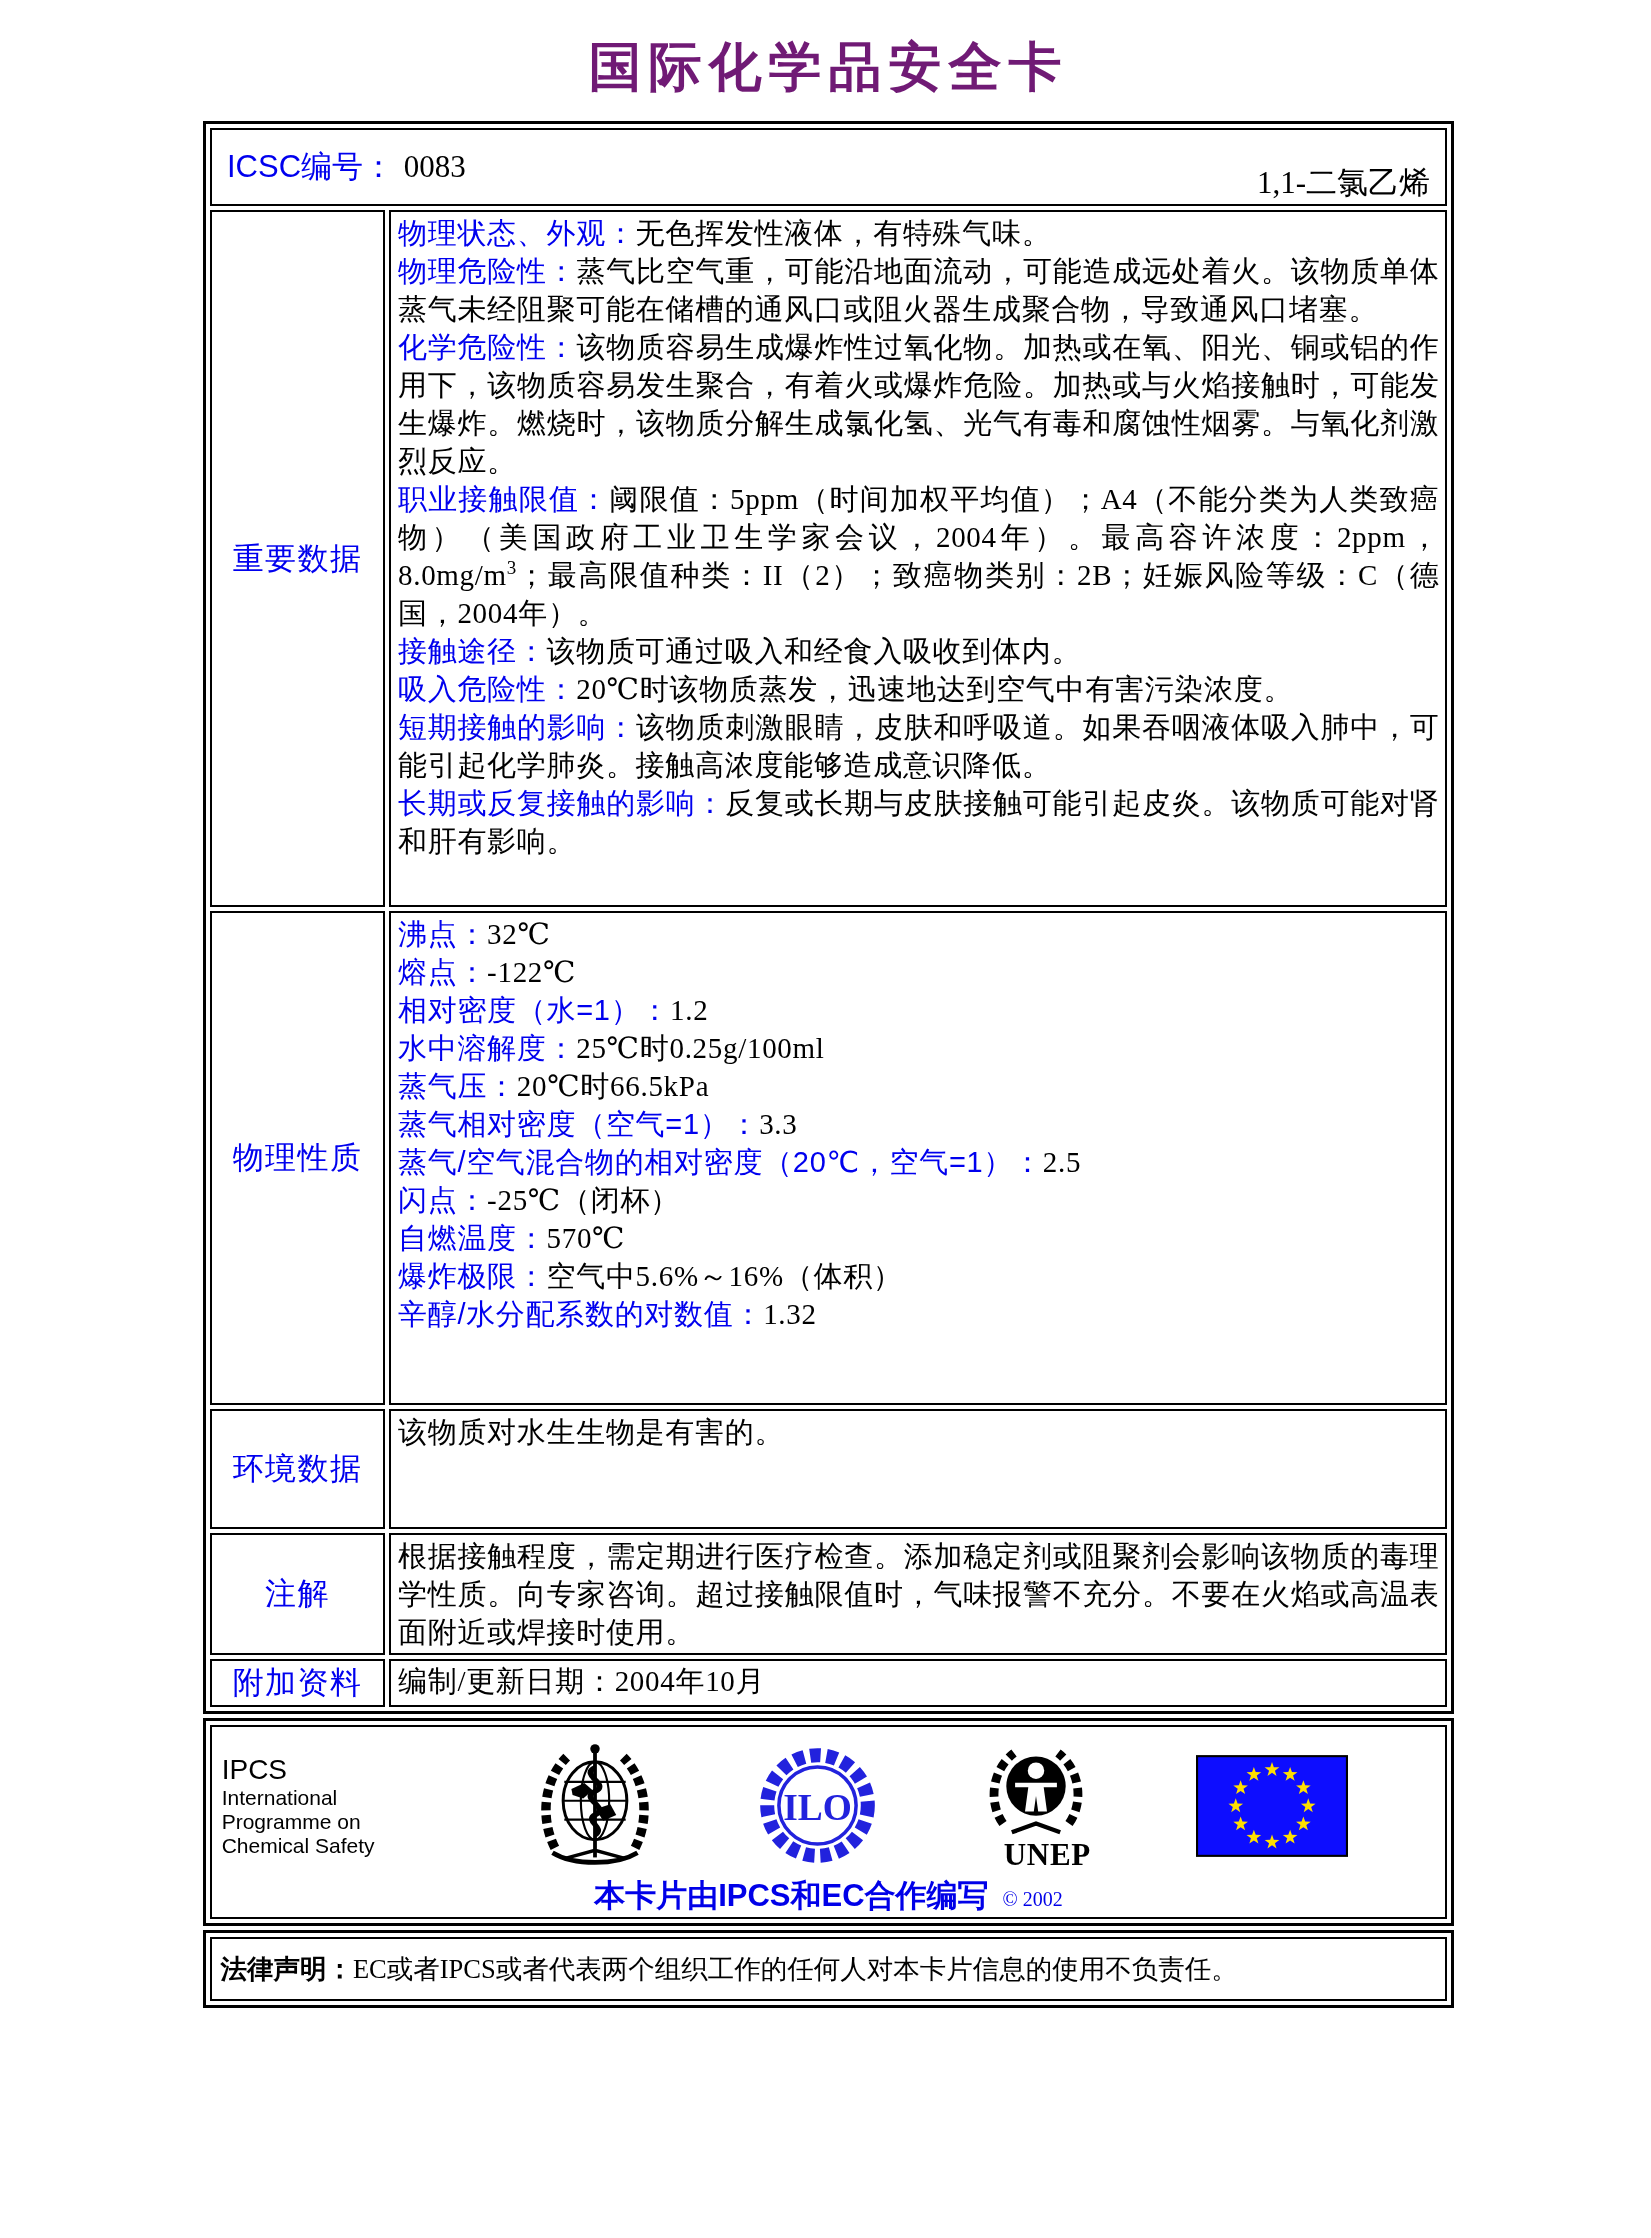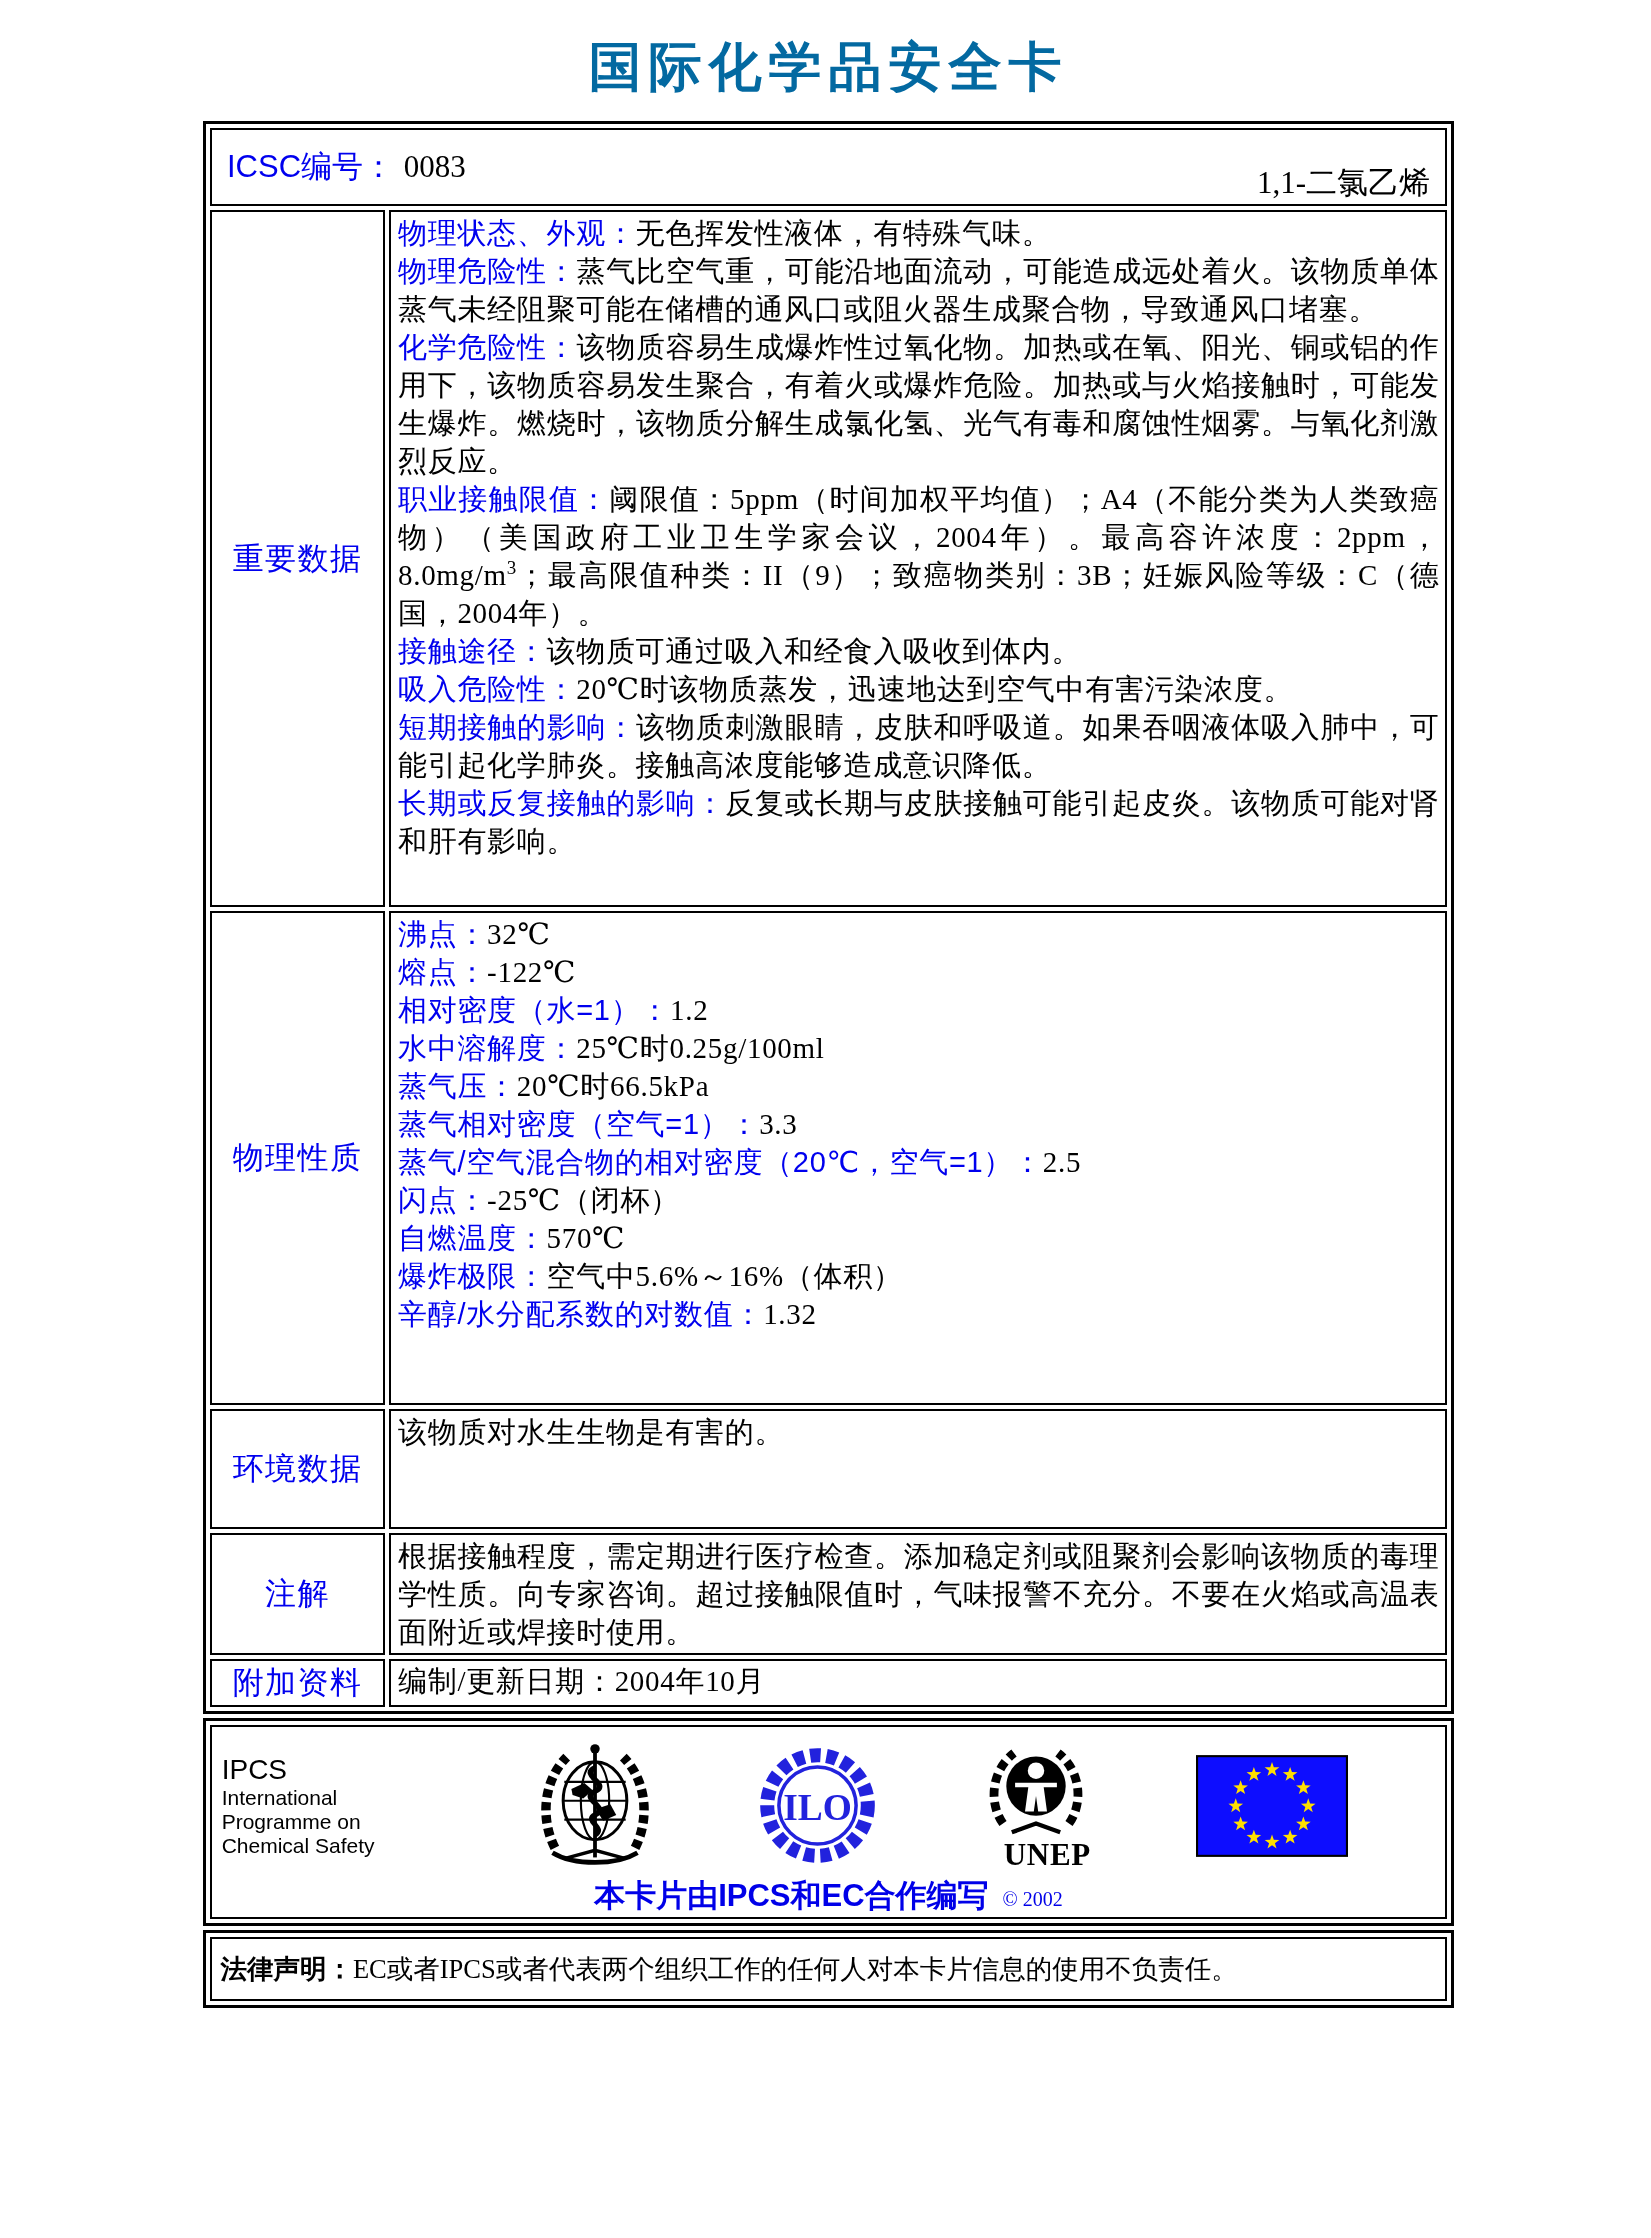--- a/index.html
+++ b/index.html
@@ -1,20 +1,20 @@
 <!DOCTYPE html>
 <html style="font-size:11px"><head>
 <meta charset="utf-8">
 <style>
   html,body{margin:0;padding:0;background:#ffffff;}
   body{width:1652px;height:2239px;position:relative;overflow:hidden;
        font-family:"Liberation Serif","DejaVu Serif",serif;}
   .sheet{position:absolute;left:203px;top:0;width:1251px;}
 
-  .title{margin:31px 0 18px 0;text-align:center;color:#0369a1;
+  .title{margin:31px 0 18px 0;text-align:center;color:#701a75;
          font-family:"Liberation Serif","DejaVu Serif",serif;
          font-weight:900;font-size:53px;letter-spacing:7px;line-height:72px;}
 
   table.card-table,table.box-table{width:100%;border:3.5px solid #000;
         border-spacing:4.2px;border-collapse:separate;table-layout:fixed;background:#fff;}
   table.box-table{margin-top:4.2px;}
   td{border:2.1px solid #000;box-sizing:border-box;background:#fff;}
 
   .header-cell{height:70px;vertical-align:middle;padding:0 15px;}
   .header-flex{display:flex;justify-content:space-between;align-items:center;}
@@ -82,21 +82,21 @@
         </td>
       </tr>
     </thead>
     <tbody id="sections-body">
         <tr class="section-row section-important-data">
           <td class="label-cell">重要数据</td>
           <td class="content-cell">
             <div class="para"><span class="seg-label">物理状态、外观：</span><span class="seg-normal">无色挥发性液体，有特殊气味。</span></div>
             <div class="para"><span class="seg-label">物理危险性：</span><span class="seg-normal">蒸气比空气重，可能沿地面流动，可能造成远处着火。该物质单体蒸气未经阻聚可能在储槽的通风口或阻火器生成聚合物，导致通风口堵塞。</span></div>
             <div class="para"><span class="seg-label">化学危险性：</span><span class="seg-normal">该物质容易生成爆炸性过氧化物。加热或在氧、阳光、铜或铝的作用下，该物质容易发生聚合，有着火或爆炸危险。加热或与火焰接触时，可能发生爆炸。燃烧时，该物质分解生成氯化氢、光气有毒和腐蚀性烟雾。与氧化剂激烈反应。</span></div>
-            <div class="para"><span class="seg-label">职业接触限值：</span><span class="seg-normal">阈限值：5ppm（时间加权平均值）；A4（不能分类为人类致癌物）（美国政府工业卫生学家会议，2004年）。最高容许浓度：2ppm，8.0mg/m</span><sup class="seg-sup">3</sup><span class="seg-normal">；最高限值种类：II（9）；致癌物类别：3B；妊娠风险等级：C（德国，2004年）。</span></div>
+            <div class="para"><span class="seg-label">职业接触限值：</span><span class="seg-normal">阈限值：5ppm（时间加权平均值）；A4（不能分类为人类致癌物）（美国政府工业卫生学家会议，2004年）。最高容许浓度：2ppm，8.0mg/m</span><sup class="seg-sup">3</sup><span class="seg-normal">；最高限值种类：II（2）；致癌物类别：2B；妊娠风险等级：C（德国，2004年）。</span></div>
             <div class="para"><span class="seg-label">接触途径：</span><span class="seg-normal">该物质可通过吸入和经食入吸收到体内。</span></div>
             <div class="para"><span class="seg-label">吸入危险性：</span><span class="seg-normal">20℃时该物质蒸发，迅速地达到空气中有害污染浓度。</span></div>
             <div class="para"><span class="seg-label">短期接触的影响：</span><span class="seg-normal">该物质刺激眼睛，皮肤和呼吸道。如果吞咽液体吸入肺中，可能引起化学肺炎。接触高浓度能够造成意识降低。</span></div>
             <div class="para"><span class="seg-label">长期或反复接触的影响：</span><span class="seg-normal">反复或长期与皮肤接触可能引起皮炎。该物质可能对肾和肝有影响。</span></div>
           </td>
         </tr>
         <tr class="section-row section-physical-properties">
           <td class="label-cell">物理性质</td>
           <td class="content-cell">
             <div class="para"><span class="seg-label">沸点：</span><span class="seg-normal">32℃</span></div>

